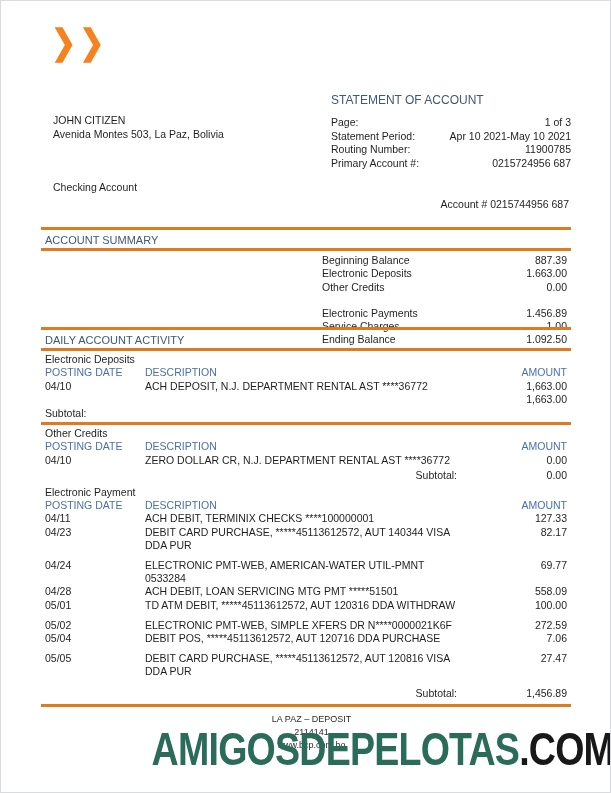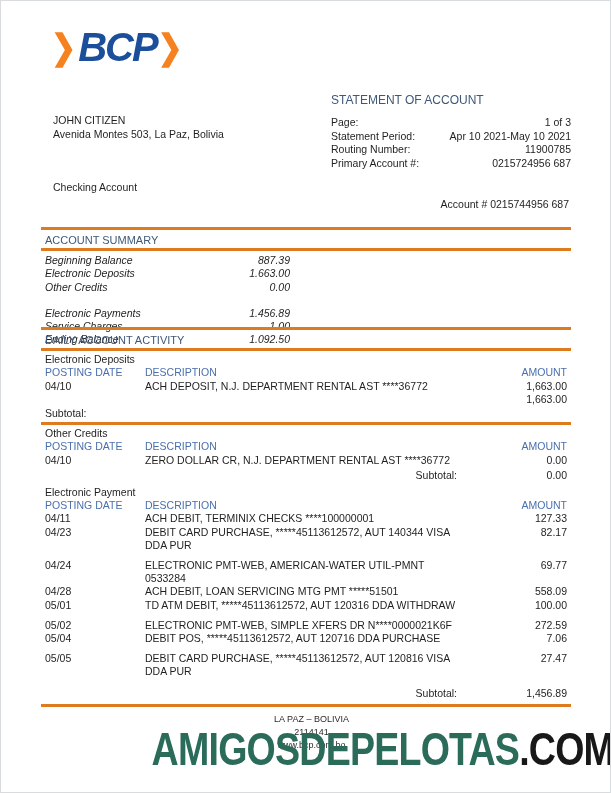--- a/index.html
+++ b/index.html
@@ -23,21 +23,21 @@
   .stmt-block { position:absolute; left:330px; top:93px; width:240px; }
   .stmt-title { color:#3E5878; font-size:12px; margin-bottom:9px; }
   .meta-row { display:flex; justify-content:space-between; line-height:13.5px;align-items:flex-end; }
   .checking { position:absolute; left:52px; top:180px; }
   .account-line { position:absolute; right:41px; top:197px; }
   
   .obar { height:3px; background:#DE7B1E; }
   .sec-title { color:#3E5878; font-size:11px; padding:4px 4px 1px 4px; }
   
   .summary { position:absolute; left:40px; top:226px; width:530px; }
-  .sum-cols { display:flex; justify-content:space-between; padding:3px 4px 6px 4px;font-style:italic; }
+  .sum-cols { display:flex; justify-content:flex-end; padding:3px 4px 6px 4px; }
   .sum-left { width:245px; }
   .sum-right { width:224px; }
   .sum-row { display:flex; justify-content:space-between; line-height:13.2px; }
   .sum-gap { height:13px; }
   
   .activity { position:absolute; left:40px; top:326px; width:530px; }
   .group-title { padding:2px 4px 0 4px; }
   .cols { display:grid; grid-template-columns:100px 1fr 110px; padding:0 4px; }
   .cols .amt { text-align:right; }
   .thead { color:#4A6FAE; }
@@ -58,21 +58,20 @@
   .watermark .wm-main { color:#2B6B5A; }
   .watermark .wm-suffix { color:#181818; }
 </style>
 </head>
 <body>
 
 <div class="page">
 
   <div class="logo">
     <span class="chev left">❯</span>
-    <span class="brand">BCP</span>
     <span class="chev right">❯</span>
   </div>
 
   <div class="customer">
     <div>JOHN CITIZEN</div>
     <div>Avenida Montes 503, La Paz, Bolivia</div>
   </div>
 
   <div class="stmt-block">
     <div class="stmt-title">STATEMENT OF ACCOUNT</div>
@@ -218,21 +217,21 @@
       <span class="amt">27.47</span>
     </div>
     <div class="sub-grid" style="margin-top:8px;">
       <span class="lbl">Subtotal:</span>
       <span class="amt">1,456.89</span>
     </div>
     <div class="obar mt4"></div>
   </div>
 
   <div class="footer">
-    <div>LA PAZ – BOLIVIA</div>
+    <div>LA PAZ – DEPOSIT</div>
     <div>2114141</div>
     <div>www.bcp.com.bo</div>
   </div>
 
   <div class="watermark">
     <span class="wm-main">AMIGOSDEPELOTAS</span><span class="wm-suffix">.COM</span>
   </div>
 
 </div>
 

